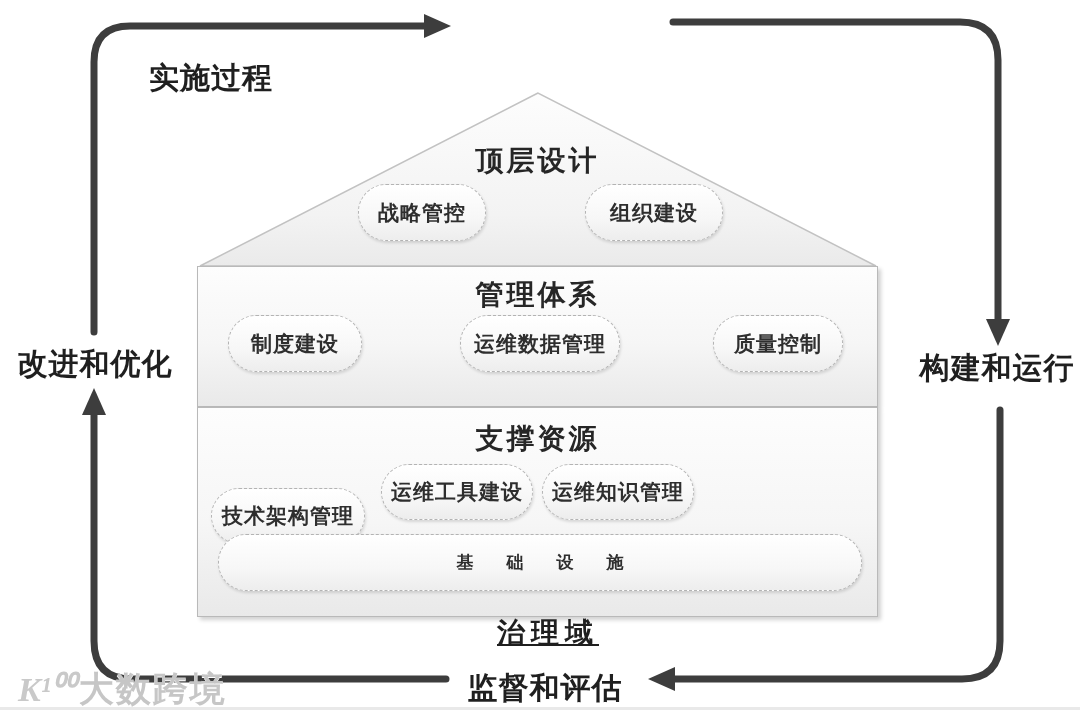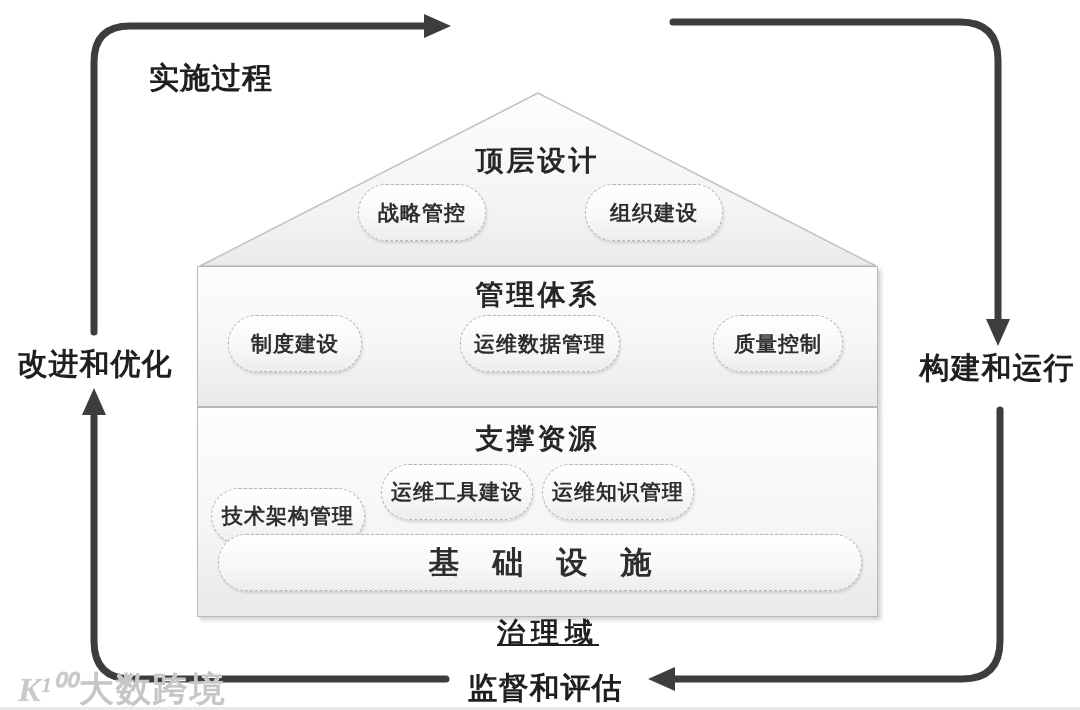--- a/index.html
+++ b/index.html
@@ -57,21 +57,21 @@
   
   .pill-m1{left:228px;top:315px;width:134px;height:57px;}
   .pill-m2{left:460px;top:315px;width:160px;height:57px;}
   .pill-m3{left:713px;top:315px;width:130px;height:57px;}
   
   .pill-s1{left:211px;top:488px;width:154px;height:56px;}
   .pill-s2{left:381px;top:464px;width:152px;height:56px;}
   .pill-s3{left:542px;top:464px;width:152px;height:56px;}
   .pill-s4{left:710px;top:464px;width:152px;height:56px;}
   
-  .pill-infra{left:218px;top:534px;width:644px;height:57px;font-size:31px;}
+  .pill-infra{left:218px;top:534px;width:644px;height:57px;font-size:17px;}
   .pill-infra .spread{letter-spacing:33px;margin-right:-33px;}
 
   .domain-label{
     position:absolute;left:198px;top:614px;width:700px;text-align:center;
     font-weight:bold;font-size:28px;color:#1f1f1f;letter-spacing:6px;white-space:nowrap;text-decoration:underline;
   }
 
   
   .watermark{
     position:absolute;left:4px;top:666px;display:flex;align-items:center;gap:4px;

